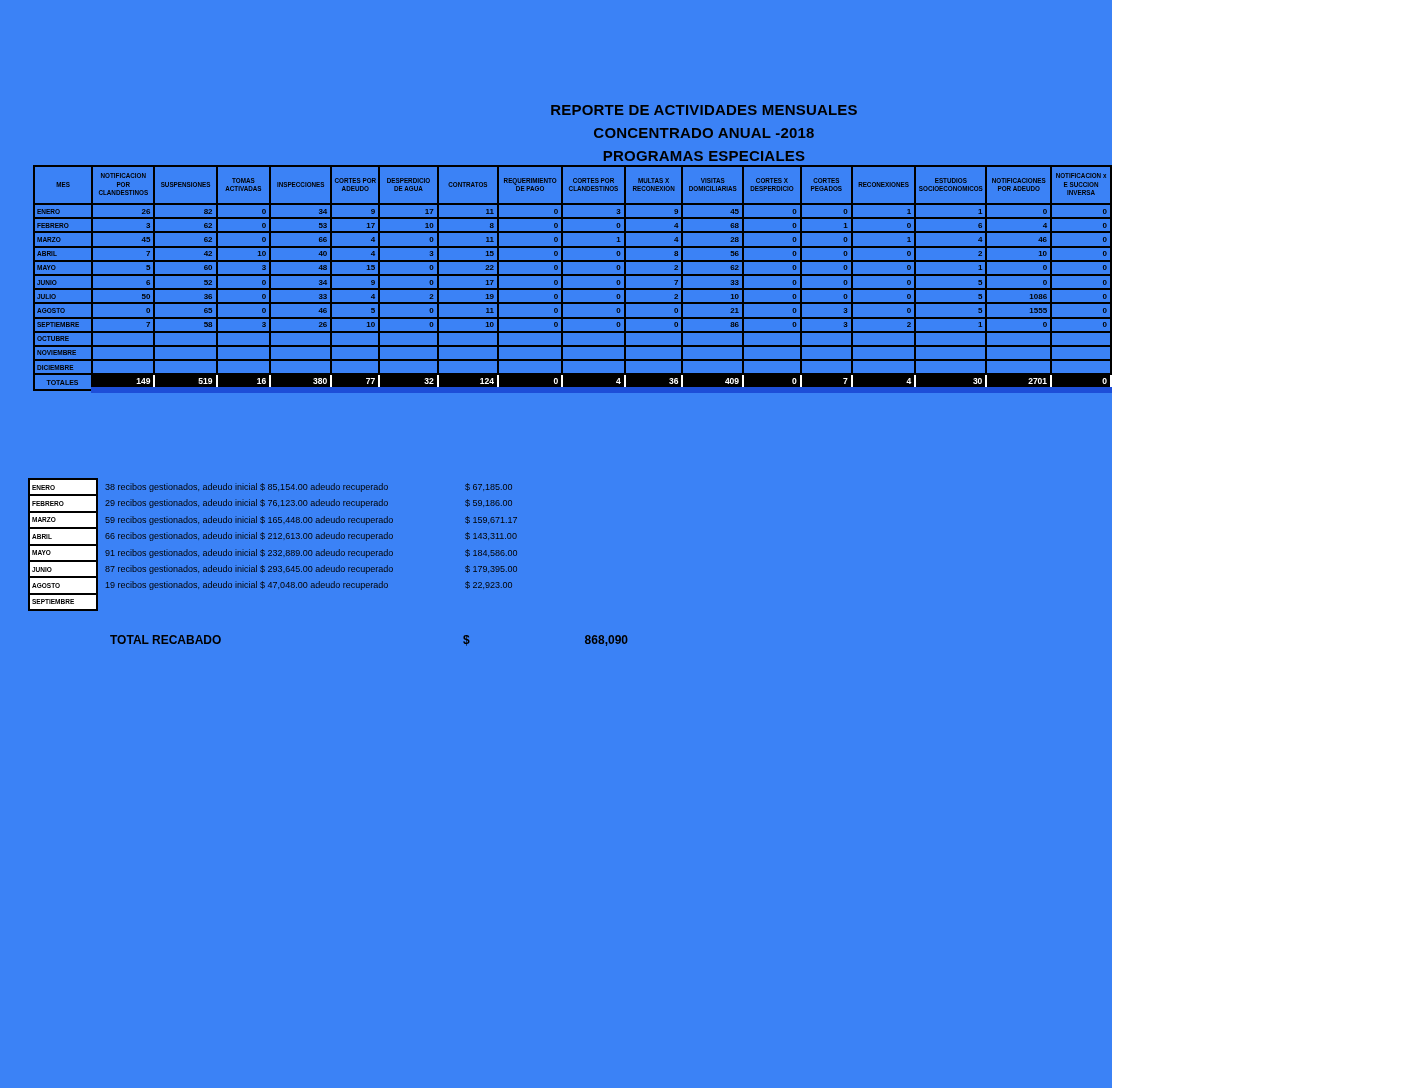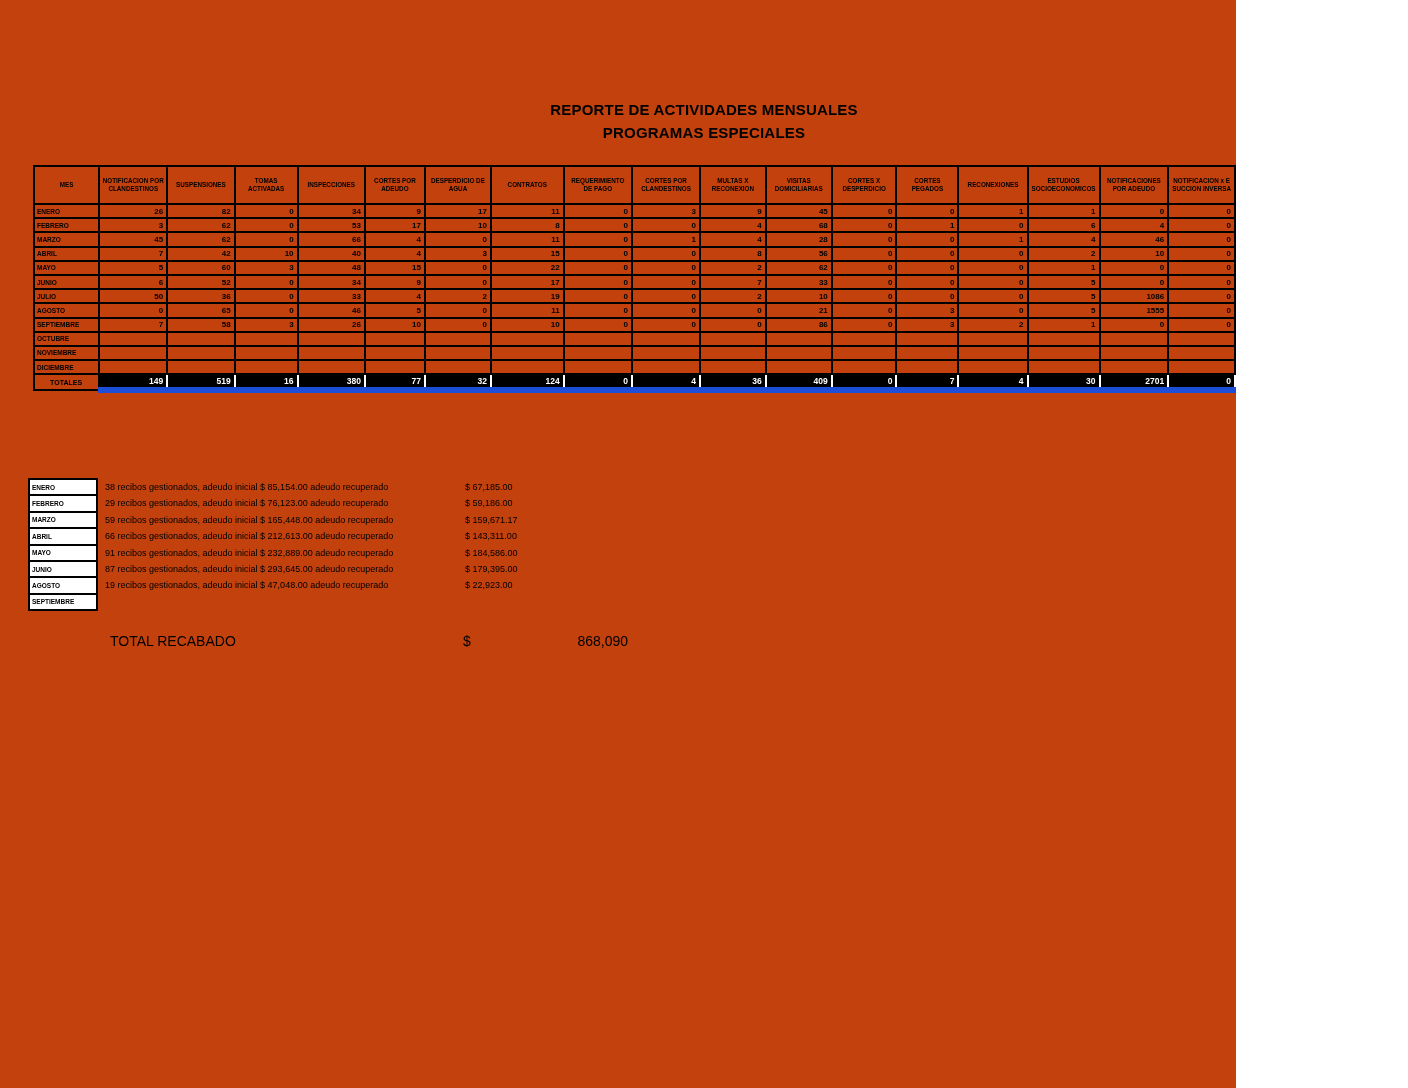--- a/index.html
+++ b/index.html
@@ -1,48 +1,49 @@
 <!DOCTYPE html>
 <html><head>
 <meta charset="utf-8">
 <style>
   html,body{margin:0;padding:0;background:#fff;}
-  .sheet{position:relative;width:1236px;height:1088px;background:#c2410c;color:#000;
+  .sheet{position:relative;width:1112px;height:1088px;background:#3b82f6;color:#000;
          font-family:"Liberation Sans",sans-serif;overflow:hidden;}
   .title-block{position:absolute;top:98px;left:354px;width:700px;text-align:center;
                font-weight:bold;font-size:15px;line-height:23px;letter-spacing:.2px;}
   .main-table{position:absolute;top:165px;left:33px;border-collapse:collapse;table-layout:fixed;}
   .main-table th{border:2px solid #000;font-size:6.3px;font-weight:bold;text-align:center;
                  vertical-align:middle;padding:1px 2px;height:34px;line-height:1.35;overflow:hidden;}
   .main-table td{border:2px solid #000;height:12.2px;padding:0 3px;font-size:8px;font-weight:bold;
                  overflow:hidden;white-space:nowrap;vertical-align:middle;}
   .main-table td.mes{font-size:6.5px;text-align:left;padding-left:2px;}
   .main-table td.val{text-align:right;}
   .main-table tr.totals td.val{background:#000;color:#fff;border-right:2px solid #fff;
                                border-top:2px solid #000;border-bottom:6px solid #1d4ed8;font-size:8.5px;}
   .main-table tr.totals td.mes{text-align:center;font-size:7px;}
   .summary{position:absolute;top:480px;left:28px;width:620px;}
   .sum-row{position:relative;height:16.4px;padding-left:20px;}
   .sum-month{position:absolute;left:0;top:-2px;width:70px;height:calc(100% + 2px);
              border:2px solid #000;box-sizing:border-box;font-size:6.5px;font-weight:bold;
              display:flex;align-items:center;padding-left:2px;background:#fff;}
   .sum-text{position:absolute;left:77px;top:2px;font-size:9px;white-space:nowrap;}
   .sum-amount{position:absolute;left:437px;width:120px;top:2px;font-size:9px;white-space:nowrap;}
-  .total-line{position:absolute;top:633px;left:28px;width:620px;height:16px;font-weight:normal;font-size:14px;}
+  .total-line{position:absolute;top:633px;left:28px;width:620px;height:16px;font-weight:bold;font-size:12px;}
   .total-label{position:absolute;left:82px;top:0;}
   .total-currency{position:absolute;left:435px;top:0;}
   .total-amount{position:absolute;left:470px;width:130px;top:0;text-align:right;}
 </style>
 </head>
 <body>
 
 <div class="sheet">
 
   <div class="title-block">
     <div>REPORTE DE ACTIVIDADES MENSUALES</div>
+    <div>CONCENTRADO ANUAL -2018</div>
     <div>PROGRAMAS ESPECIALES</div>
   </div>
 
   <table class="main-table">
     <colgroup>
       <col style="width:73px">
         <col style="width:74px">
         <col style="width:73px">
         <col style="width:73px">
       <col style="width:74px">

